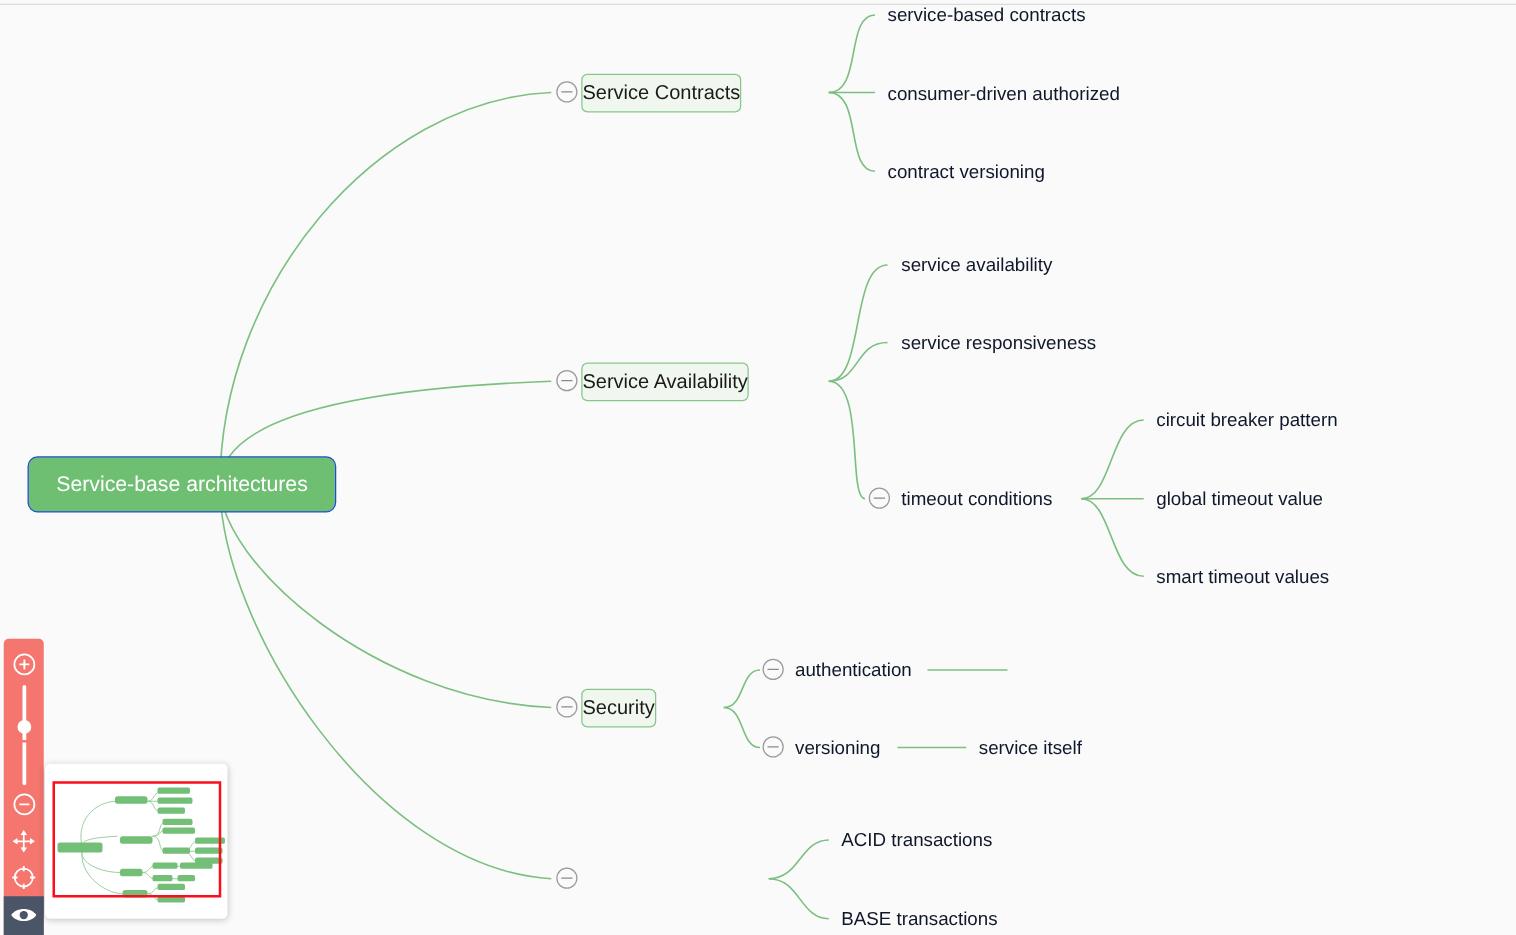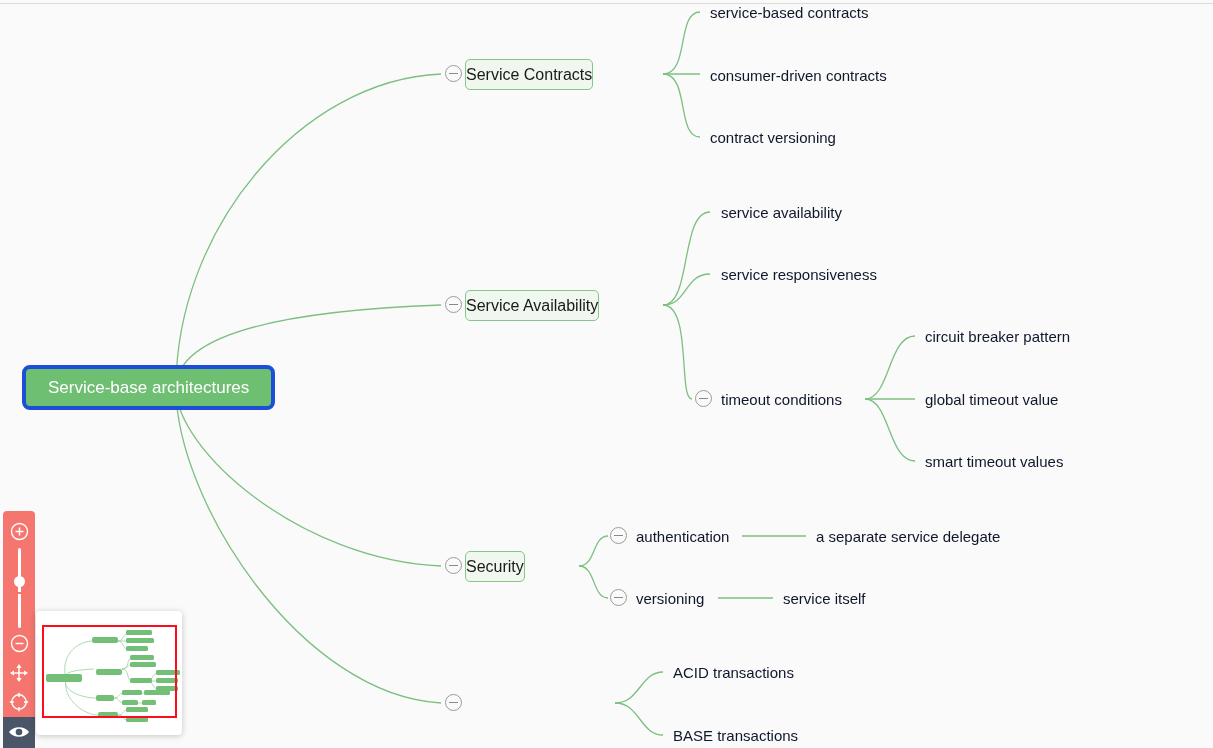--- a/index.html
+++ b/index.html
@@ -32,21 +32,21 @@
   }
 
   
   .node {
     position: absolute;
     box-sizing: border-box;
     white-space: nowrap;
   }
   .root-node {
     background: #6fbf73;
-    border: 4px solid #1d4ed8;
+    border: 1px solid #1d4ed8;
     border-radius: 8px;
     color: #ffffff;
     font-size: 17px;
     line-height: 1;
     padding: 0 22px;
     height: 45px;
     display: flex;
     align-items: center;
     justify-content: center;
   }
@@ -223,21 +223,21 @@
   </div>
 
   <div class="collapse-toggle" style="left:445px; top:65px;"></div>
   <div class="node branch-node" style="left:465px; top:59px;">
     <span>Service Contracts</span>
   </div>
   <div class="node leaf-node" style="left:710px; top:2px;">
     <span>service-based contracts</span>
   </div>
   <div class="node leaf-node" style="left:710px; top:65px;">
-    <span>consumer-driven contracts</span>
+    <span>consumer-driven authorized</span>
   </div>
   <div class="node leaf-node" style="left:710px; top:127px;">
     <span>contract versioning</span>
   </div>
 
   <div class="collapse-toggle" style="left:445px; top:296px;"></div>
   <div class="node branch-node" style="left:465px; top:290px;">
     <span>Service Availability</span>
   </div>
   <div class="node leaf-node" style="left:721px; top:202px;">
@@ -260,23 +260,20 @@
     <span>smart timeout values</span>
   </div>
 
   <div class="collapse-toggle" style="left:445px; top:557px;"></div>
   <div class="node branch-node" style="left:465px; top:551px;">
     <span>Security</span>
   </div>
   <div class="collapse-toggle" style="left:610px; top:527px;"></div>
   <div class="node leaf-node" style="left:636px; top:526px;">
     <span>authentication</span>
-  </div>
-  <div class="node leaf-node" style="left:816px; top:526px;">
-    <span>a separate service delegate</span>
   </div>
   <div class="collapse-toggle" style="left:610px; top:589px;"></div>
   <div class="node leaf-node" style="left:636px; top:588px;">
     <span>versioning</span>
   </div>
   <div class="node leaf-node" style="left:783px; top:588px;">
     <span>service itself</span>
   </div>
 
   <div class="collapse-toggle" style="left:445px; top:694px;"></div>

